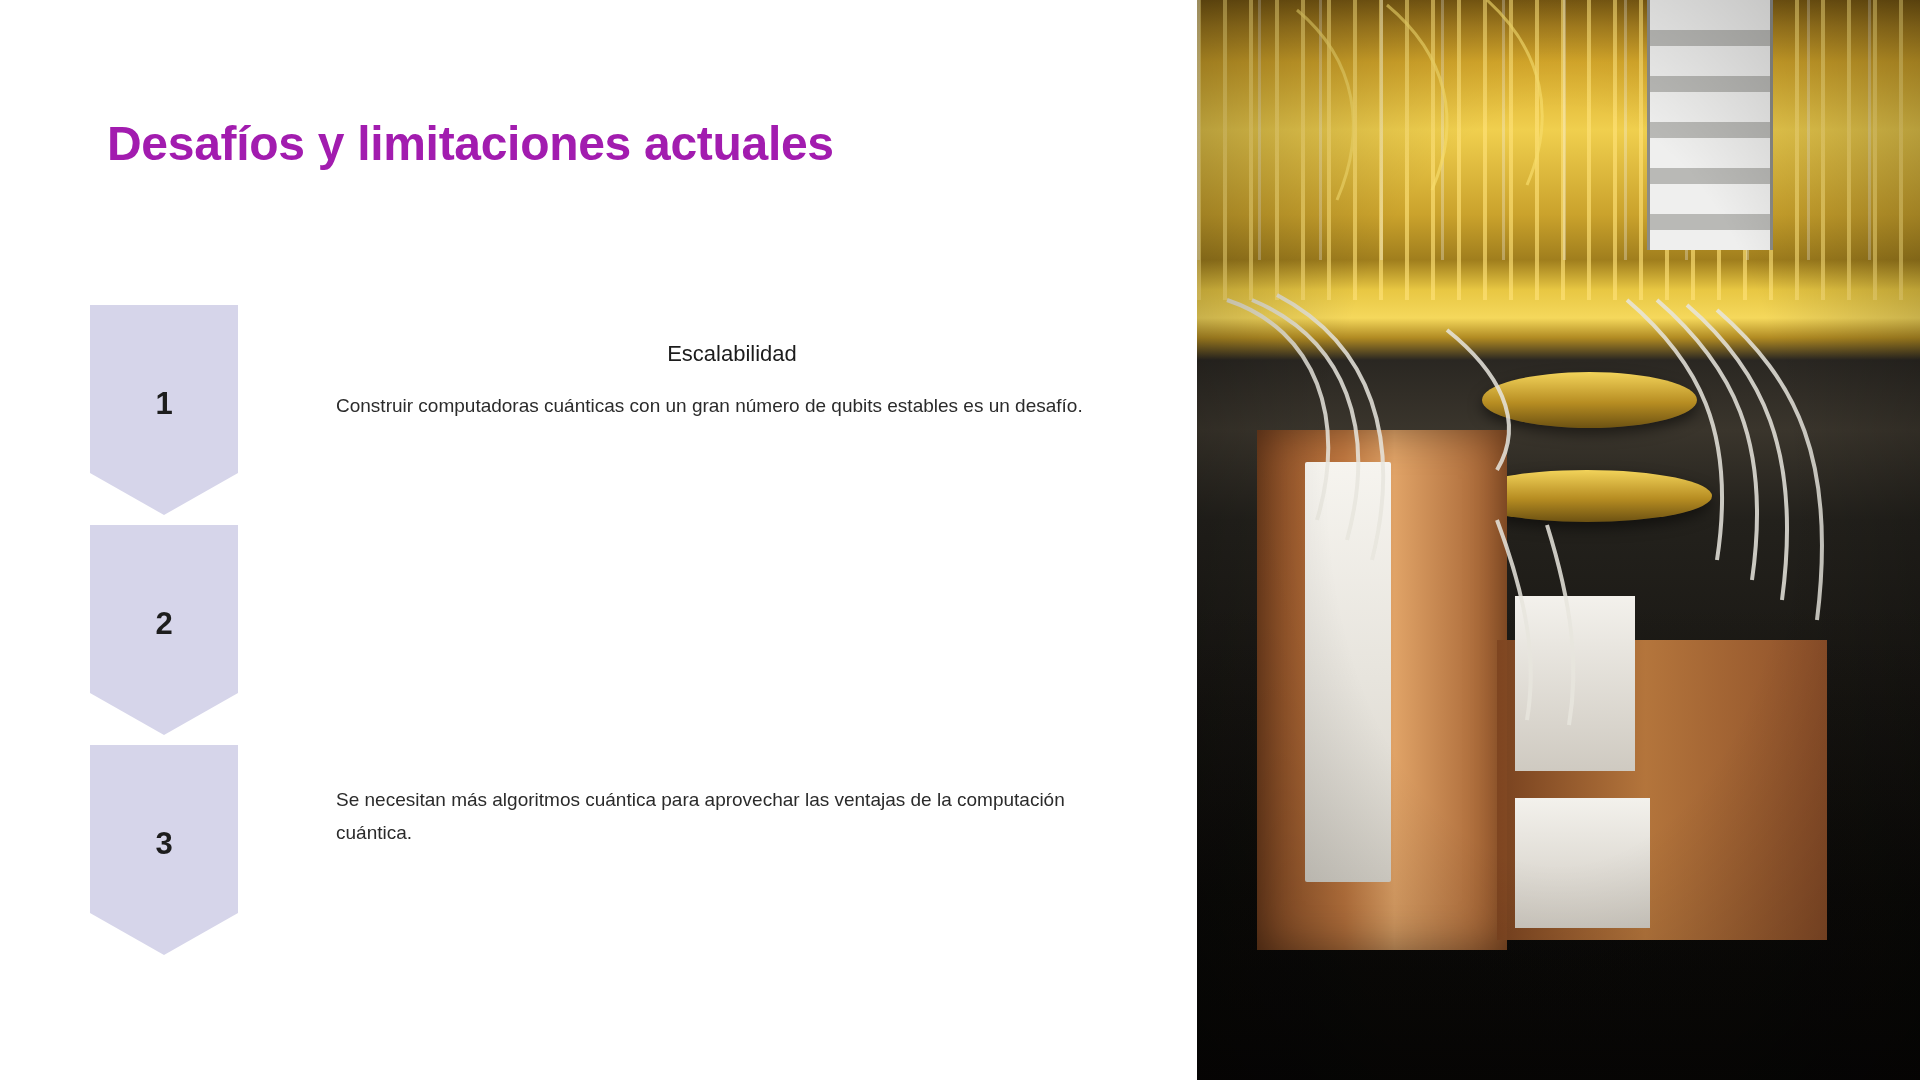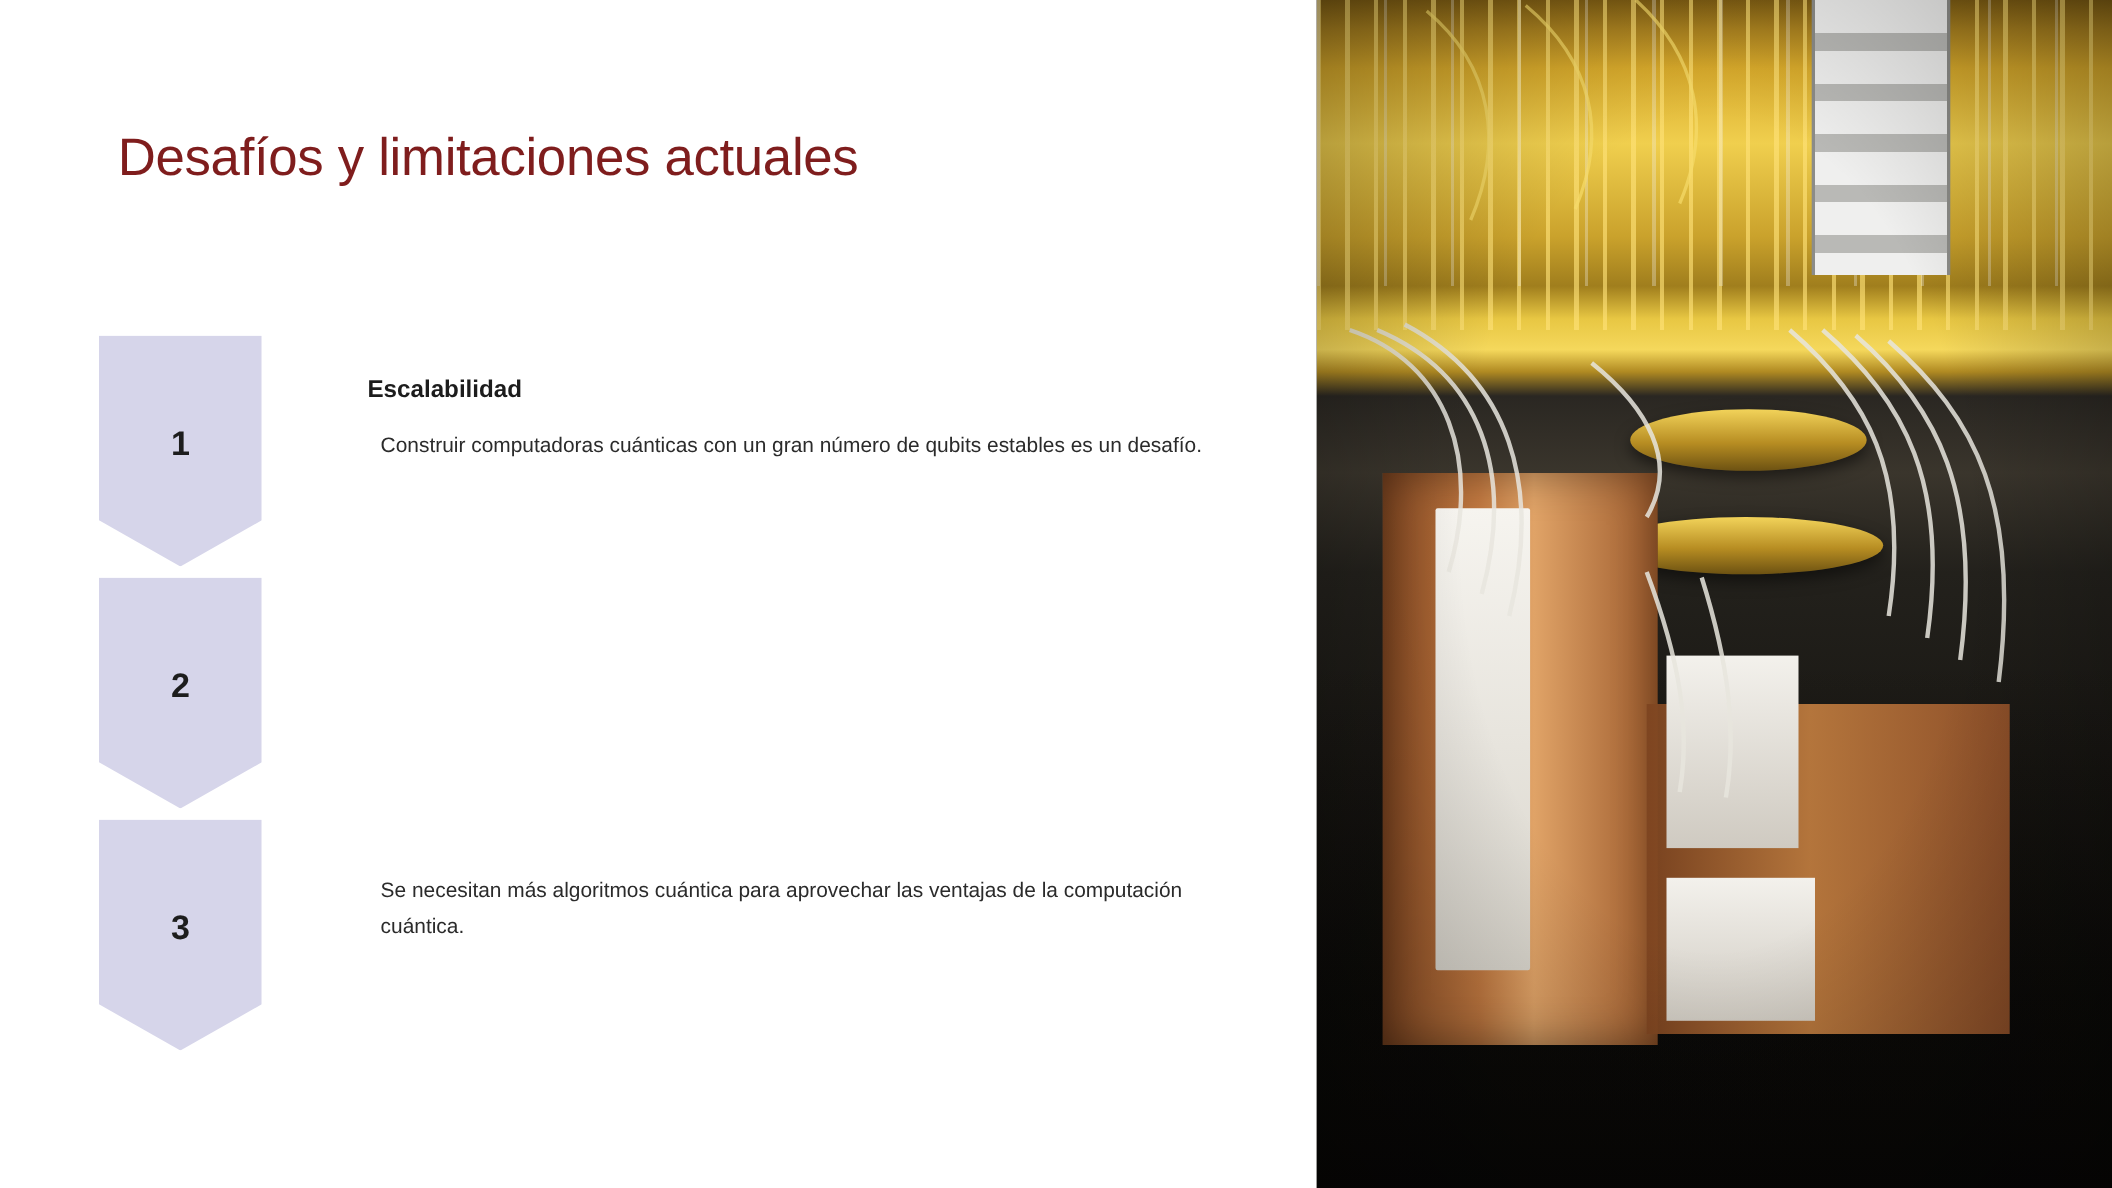--- a/index.html
+++ b/index.html
@@ -32,22 +32,22 @@
     background: #ffffff;
     flex: 0 0 1197px;
   }
 
   .slide-title {
     position: absolute;
     left: 107px;
     top: 116px;
     font-size: 48px;
     line-height: 56px;
-    font-weight: normal;
-    color: #7f1d1d;
+    font-weight: bold;
+    color: #a21caf;
     letter-spacing: -0.3px;
     white-space: nowrap;
   }
 
   .steps {
     position: absolute;
     left: 90px;
     top: 305px;
     width: 1040px;
   }
@@ -84,31 +84,32 @@
 
   .step-text {
     flex: 1 1 auto;
     padding-left: 96px;
     padding-top: 36px;
     max-width: 820px;
   }
 
   .step-heading {
     font-size: 22px;
-    font-weight: bold;
+    font-weight: normal;
     color: #1c1c1c;
     margin: 0 0 22px 0;
     line-height: 1.2;
+    text-align: center;
   }
 
   .step-body {
     font-size: 19px;
     line-height: 33px;
     color: #2b2b2b;
-    margin: 12px;
+    margin: 2px;
     max-width: 800px;
   }
 
   
   .image-pane {
     position: relative;
     flex: 1 1 auto;
     height: 1080px;
     overflow: hidden;
     background: #14110c;

